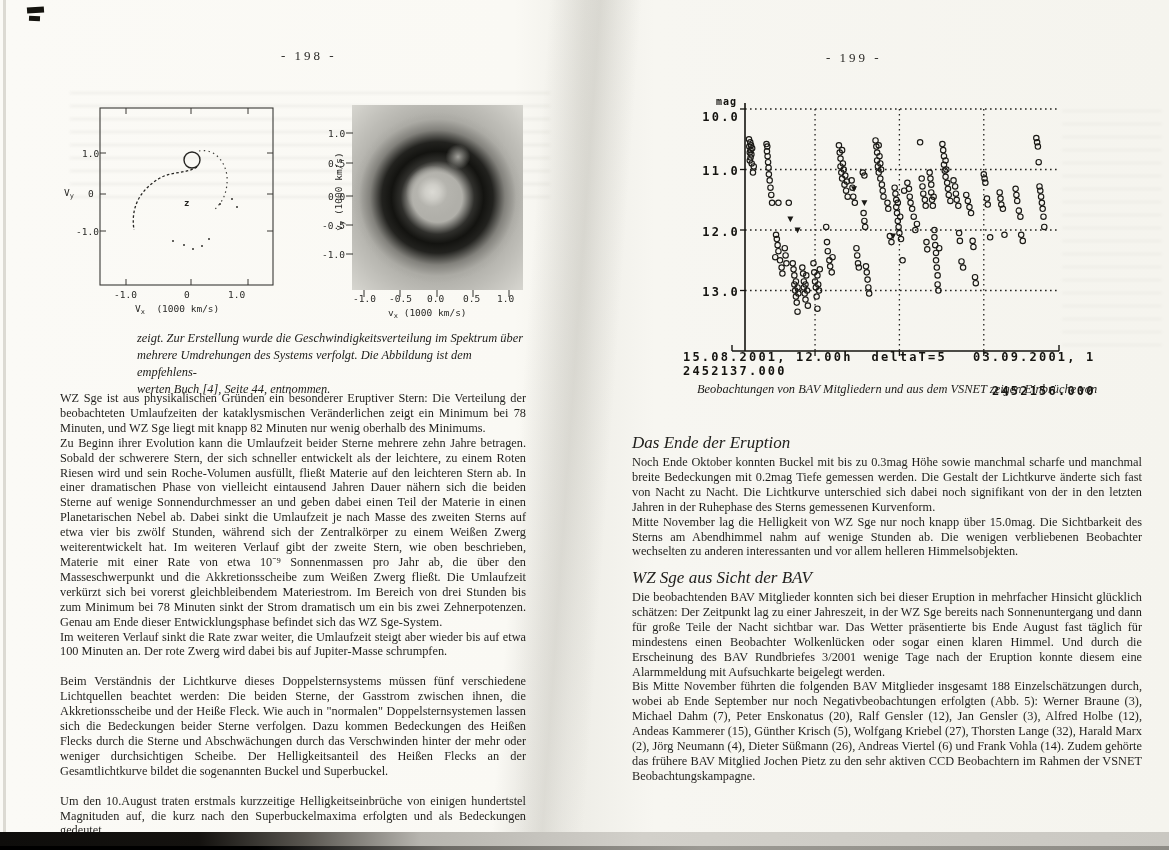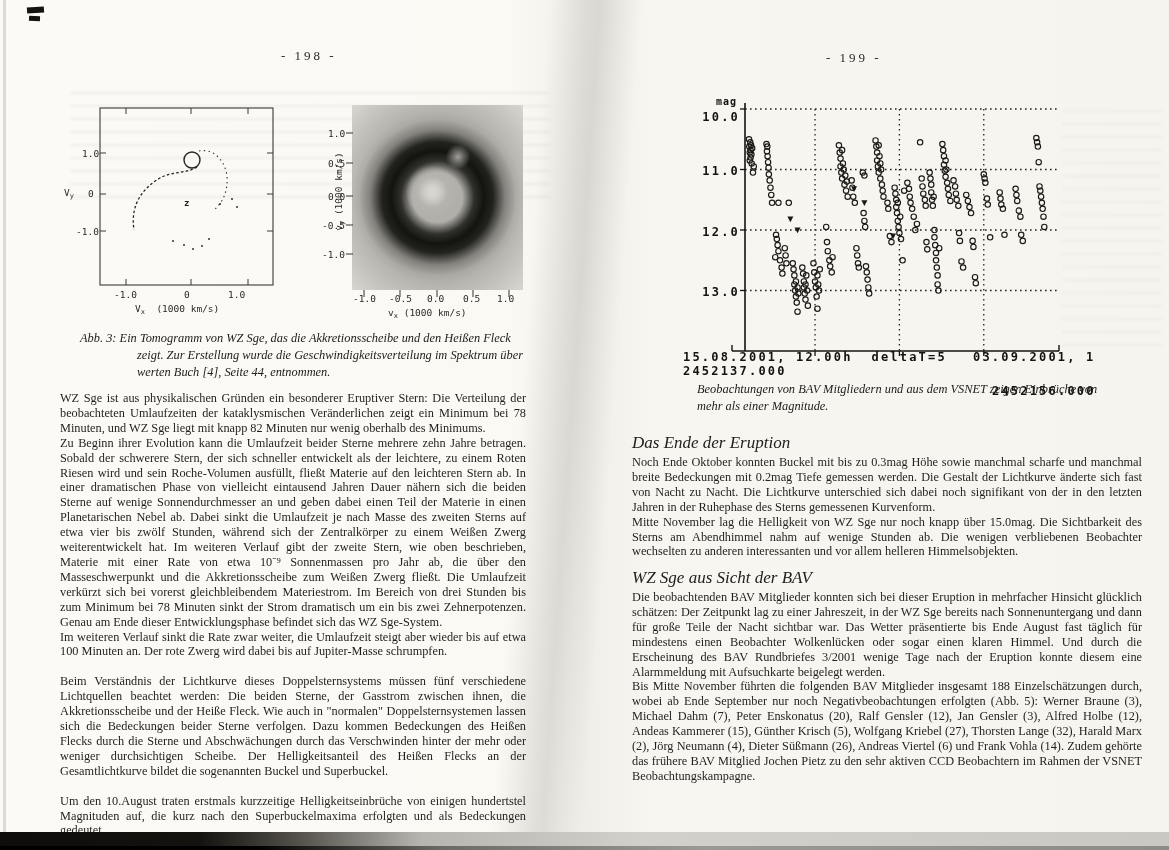--- a/index.html
+++ b/index.html
@@ -131,22 +131,22 @@
     <span class="abs fig-label" style="left:322px;top:249px;">-1.0</span>
     <span class="abs fig-label rotlabel" style="left:300px;top:185px;"><span>v</span><span class="fig-sub">y</span><span> (1000 km/s)</span></span>
     <span class="abs fig-label" style="left:353px;top:293px;">-1.0</span>
     <span class="abs fig-label" style="left:389px;top:293px;">-0.5</span>
     <span class="abs fig-label" style="left:427px;top:293px;">0.0</span>
     <span class="abs fig-label" style="left:463px;top:293px;">0.5</span>
     <span class="abs fig-label" style="left:497px;top:293px;">1.0</span>
     <span class="abs fig-label" style="left:388px;top:307px;"><span>v</span><span class="fig-sub">x</span><span> (1000 km/s)</span></span>
 
     <div class="abs caption" style="left:80px;top:330px;width:450px;">
-      <span class="cap-hang"><b style="font-weight:normal;">Abb. 3:</b>&nbsp;<span>Ein Tomogramm von WZ Sge, das die Akkretionsscheibe und den Heißen Fleck</span></span>
       <span class="cap-hang" style="padding-left:57px;">zeigt. Zur Erstellung wurde die Geschwindigkeitsverteilung im Spektrum über</span>
+      <span class="cap-hang" style="padding-left:57px;">mehrere Umdrehungen des Systems verfolgt. Die Abbildung ist dem empfehlens-</span>
       <span class="cap-hang" style="padding-left:57px;">werten Buch [4], Seite 44, entnommen.</span>
     </div>
 
     <div class="abs body-text" style="left:60px;top:391px;">
       <p>WZ Sge ist aus physikalischen Gründen ein besonderer Eruptiver Stern: Die Verteilung der beobachteten Umlaufzeiten der kataklysmischen Veränderlichen zeigt ein Minimum bei 78 Minuten, und WZ Sge liegt mit knapp 82 Minuten nur wenig oberhalb des Minimums.</p>
       <p>Zu Beginn ihrer Evolution kann die Umlaufzeit beider Sterne mehrere zehn Jahre betragen. Sobald der schwerere Stern, der sich schneller entwickelt als der leichtere, zu einem Roten Riesen wird und sein Roche-Volumen ausfüllt, fließt Materie auf den leichteren Stern ab. In einer dramatischen Phase von vielleicht eintausend Jahren Dauer nähern sich die beiden Sterne auf wenige Sonnendurchmesser an und geben dabei einen Teil der Materie in einen Planetarischen Nebel ab. Dabei sinkt die Umlaufzeit je nach Masse des zweiten Sterns auf etwa vier bis zwölf Stunden, während sich der Zentralkörper zu einem Weißen Zwerg weiterentwickelt hat. Im weiteren Verlauf gibt der zweite Stern, wie oben beschrieben, Materie mit einer Rate von etwa 10⁻⁹ Sonnenmassen pro Jahr ab, die über den Masseschwerpunkt und die Akkretionsscheibe zum Weißen Zwerg fließt. Die Umlaufzeit verkürzt sich bei vorerst gleichbleibendem Materiestrom. Im Bereich von drei Stunden bis zum Minimum bei 78 Minuten sinkt der Strom dramatisch um ein bis zwei Zehnerpotenzen. Genau am Ende dieser Entwicklungsphase befindet sich das WZ Sge-System.</p>
       <p>Im weiteren Verlauf sinkt die Rate zwar weiter, die Umlaufzeit steigt aber wieder bis auf etwa 100 Minuten an. Der rote Zwerg wird dabei bis auf Jupiter-Masse schrumpfen.</p>
       <p class="gap">Beim Verständnis der Lichtkurve dieses Doppelsternsystems müssen fünf verschiedene Lichtquellen beachtet werden: Die beiden Sterne, der Gasstrom zwischen ihnen, die Akkretionsscheibe und der Heiße Fleck. Wie auch in "normalen" Doppelsternsystemen lassen sich die Bedeckungen beider Sterne verfolgen. Dazu kommen Bedeckungen des Heißen Flecks durch die Sterne und Abschwächungen durch das Verschwinden hinter der mehr oder weniger durchsichtigen Scheibe. Der Helligkeitsanteil des Heißen Flecks an der Gesamtlichtkurve bildet die sogenannten Buckel und Superbuckel.</p>
       <p class="gap">Um den 10.August traten erstmals kurzzeitige Helligkeitseinbrüche von einigen hundertstel Magnituden auf, die kurz nach den Superbuckelmaxima erfolgten und als Bedeckungen gedeutet</p>
     </div>
@@ -414,21 +414,20 @@
         <polygon points="131.3877551020408,102.17500000000005 137.3877551020408,102.17500000000005 134.3877551020408,107.97500000000005" fill="#1a1915"></polygon>
         <polygon points="160.04081632653063,135.45 166.04081632653063,135.45 163.04081632653063,141.24999999999997" fill="#1a1915"></polygon>
       </svg>
     <span class="abs chart-label" style="left:683px;top:350px;">15.08.2001, 12.00h  deltaT=5</span>
     <span class="abs chart-label" style="left:973px;top:350px;">03.09.2001, 1</span>
     <span class="abs chart-label" style="left:683px;top:364px;">2452137.000</span>
     <span class="abs chart-label" style="left:975px;top:384px;margin-left:17px;">2452156.000</span>
 
     <div class="abs caption" style="left:663px;top:381px;width:460px;">
       <span class="cap-hang" style="padding-left:34px;">Beobachtungen von BAV Mitgliedern und aus dem VSNET zeigen Einbrüche von</span>
-      <span class="cap-hang" style="padding-left:34px;">mehr als einer Magnitude.</span>
     </div>
 
     <div class="abs section-head" style="left:632px;top:433px;">Das Ende der Eruption</div>
 
     <div class="abs body-text" style="left:632px;top:455px;width:510px;">
       <p>Noch Ende Oktober konnten Buckel mit bis zu 0.3mag Höhe sowie manchmal scharfe und manchmal breite Bedeckungen mit 0.2mag Tiefe gemessen werden. Die Gestalt der Lichtkurve änderte sich fast von Nacht zu Nacht. Die Lichtkurve unterschied sich dabei noch signifikant von der in den letzten Jahren in der Ruhephase des Sterns gemessenen Kurvenform.</p>
       <p>Mitte November lag die Helligkeit von WZ Sge nur noch knapp über 15.0mag.  Die Sichtbarkeit des Sterns am Abendhimmel nahm auf wenige Stunden ab. Die wenigen verbliebenen Beobachter wechselten zu anderen interessanten und vor allem helleren Himmelsobjekten.</p>
     </div>
 
     <div class="abs section-head" style="left:632px;top:568px;">WZ Sge aus Sicht der BAV</div>

